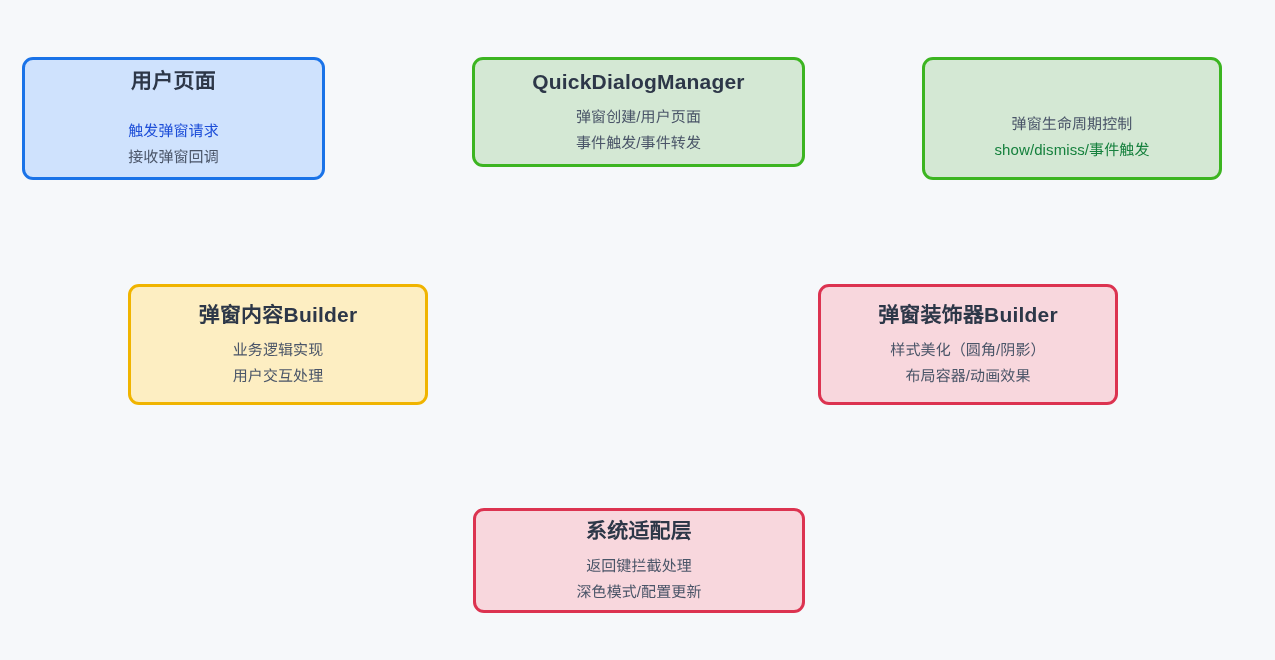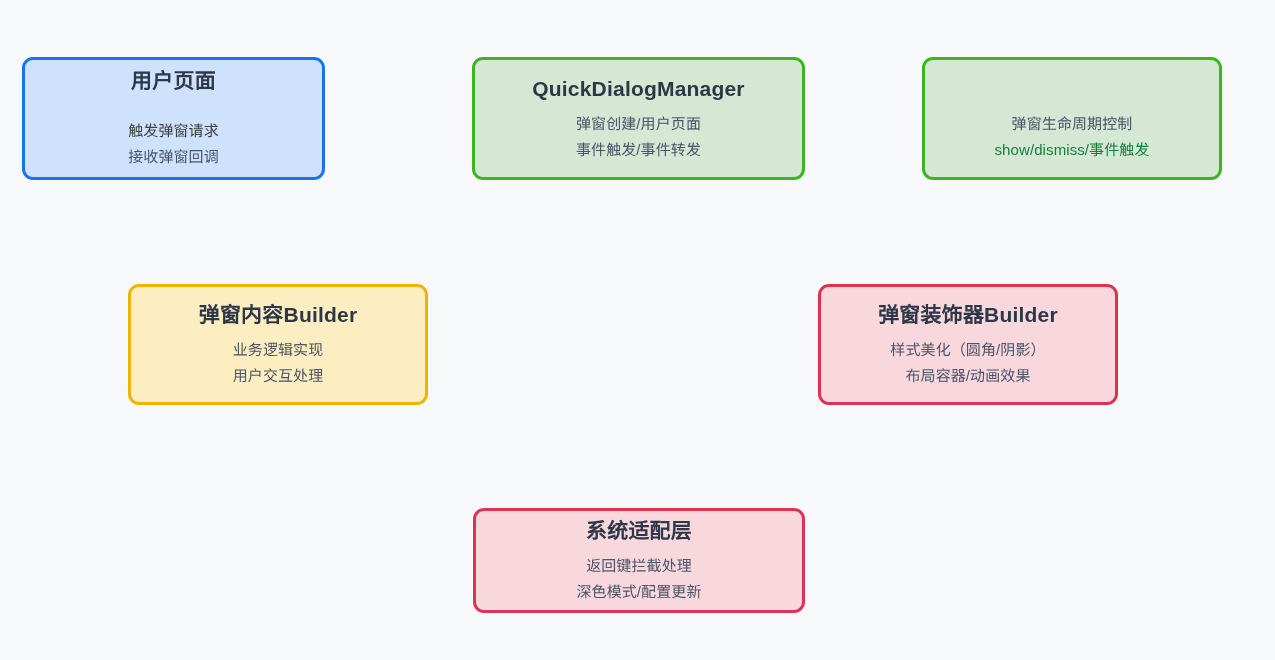--- a/index.html
+++ b/index.html
@@ -50,34 +50,34 @@
   }
 
   
   .node.blue   { background: #cfe2fd; border-color: #1a73e8; }
   .node.green  { background: #d4e8d4; border-color: #3cb521; }
   .node.amber  { background: #fdeec2; border-color: #f0b400; }
   .node.rose   { background: #f8d7dd; border-color: #dc3350; }
 
   
   .node.n-user-page       { left: 22px;  top: 57px;  width: 303px; height: 123px; }
-  .node.n-dialog-manager  { left: 472px; top: 57px;  width: 333px; height: 123px; }
+  .node.n-dialog-manager  { left: 472px; top: 57px;  width: 333px; height: 110px; }
   .node.n-dialog-ctrl     { left: 922px; top: 57px;  width: 300px; height: 123px; }
   .node.n-content-builder { left: 128px; top: 284px; width: 300px; height: 121px; }
   .node.n-decor-builder   { left: 818px; top: 284px; width: 300px; height: 121px; }
   .node.n-system-adapter  { left: 473px; top: 508px; width: 332px; height: 105px; }
 </style>
 </head>
 <body style="background: rgb(246, 248, 250);">
 
 <div id="diagram-canvas">
 
   <div class="node blue n-user-page" style="background: rgb(207, 226, 253); border-color: rgb(26, 115, 232);">
     <div class="node-title" style="color: rgb(45, 55, 72);">用户页面</div>
-    <div class="node-line" style="color: #404040; margin-top: 15px;">触发弹窗请求</div>
+    <div class="node-line" style="color: #1d4ed8; margin-top: 15px;">触发弹窗请求</div>
     <div class="node-line" style="color: rgb(74, 85, 104);">接收弹窗回调</div>
   </div>
 
   <div class="node green n-dialog-manager" style="background: rgb(212, 232, 212); border-color: rgb(60, 181, 33);">
     <div class="node-title" style="color: rgb(45, 55, 72);">QuickDialogManager</div>
     <div class="node-line" style="color: rgb(74, 85, 104);">弹窗创建/用户页面</div>
     <div class="node-line" style="color: rgb(74, 85, 104);">事件触发/事件转发</div>
   </div>
 
   <div class="node green n-dialog-ctrl" style="background: rgb(212, 232, 212); border-color: rgb(60, 181, 33);">

